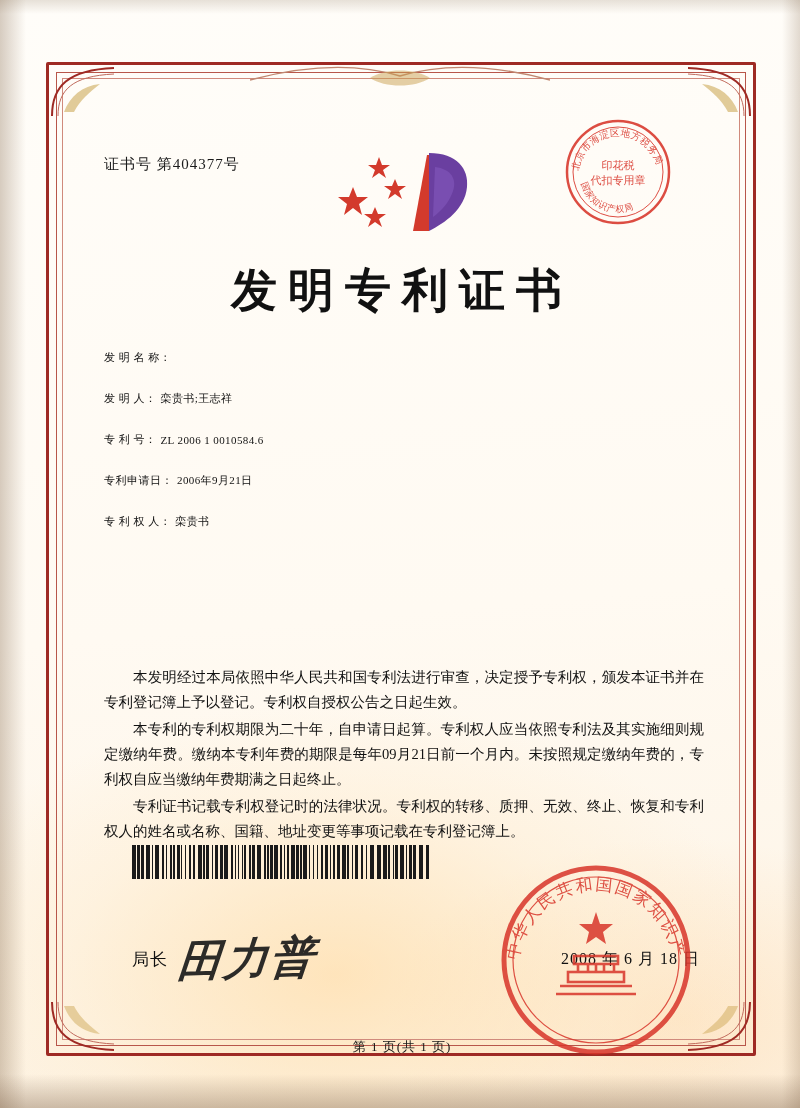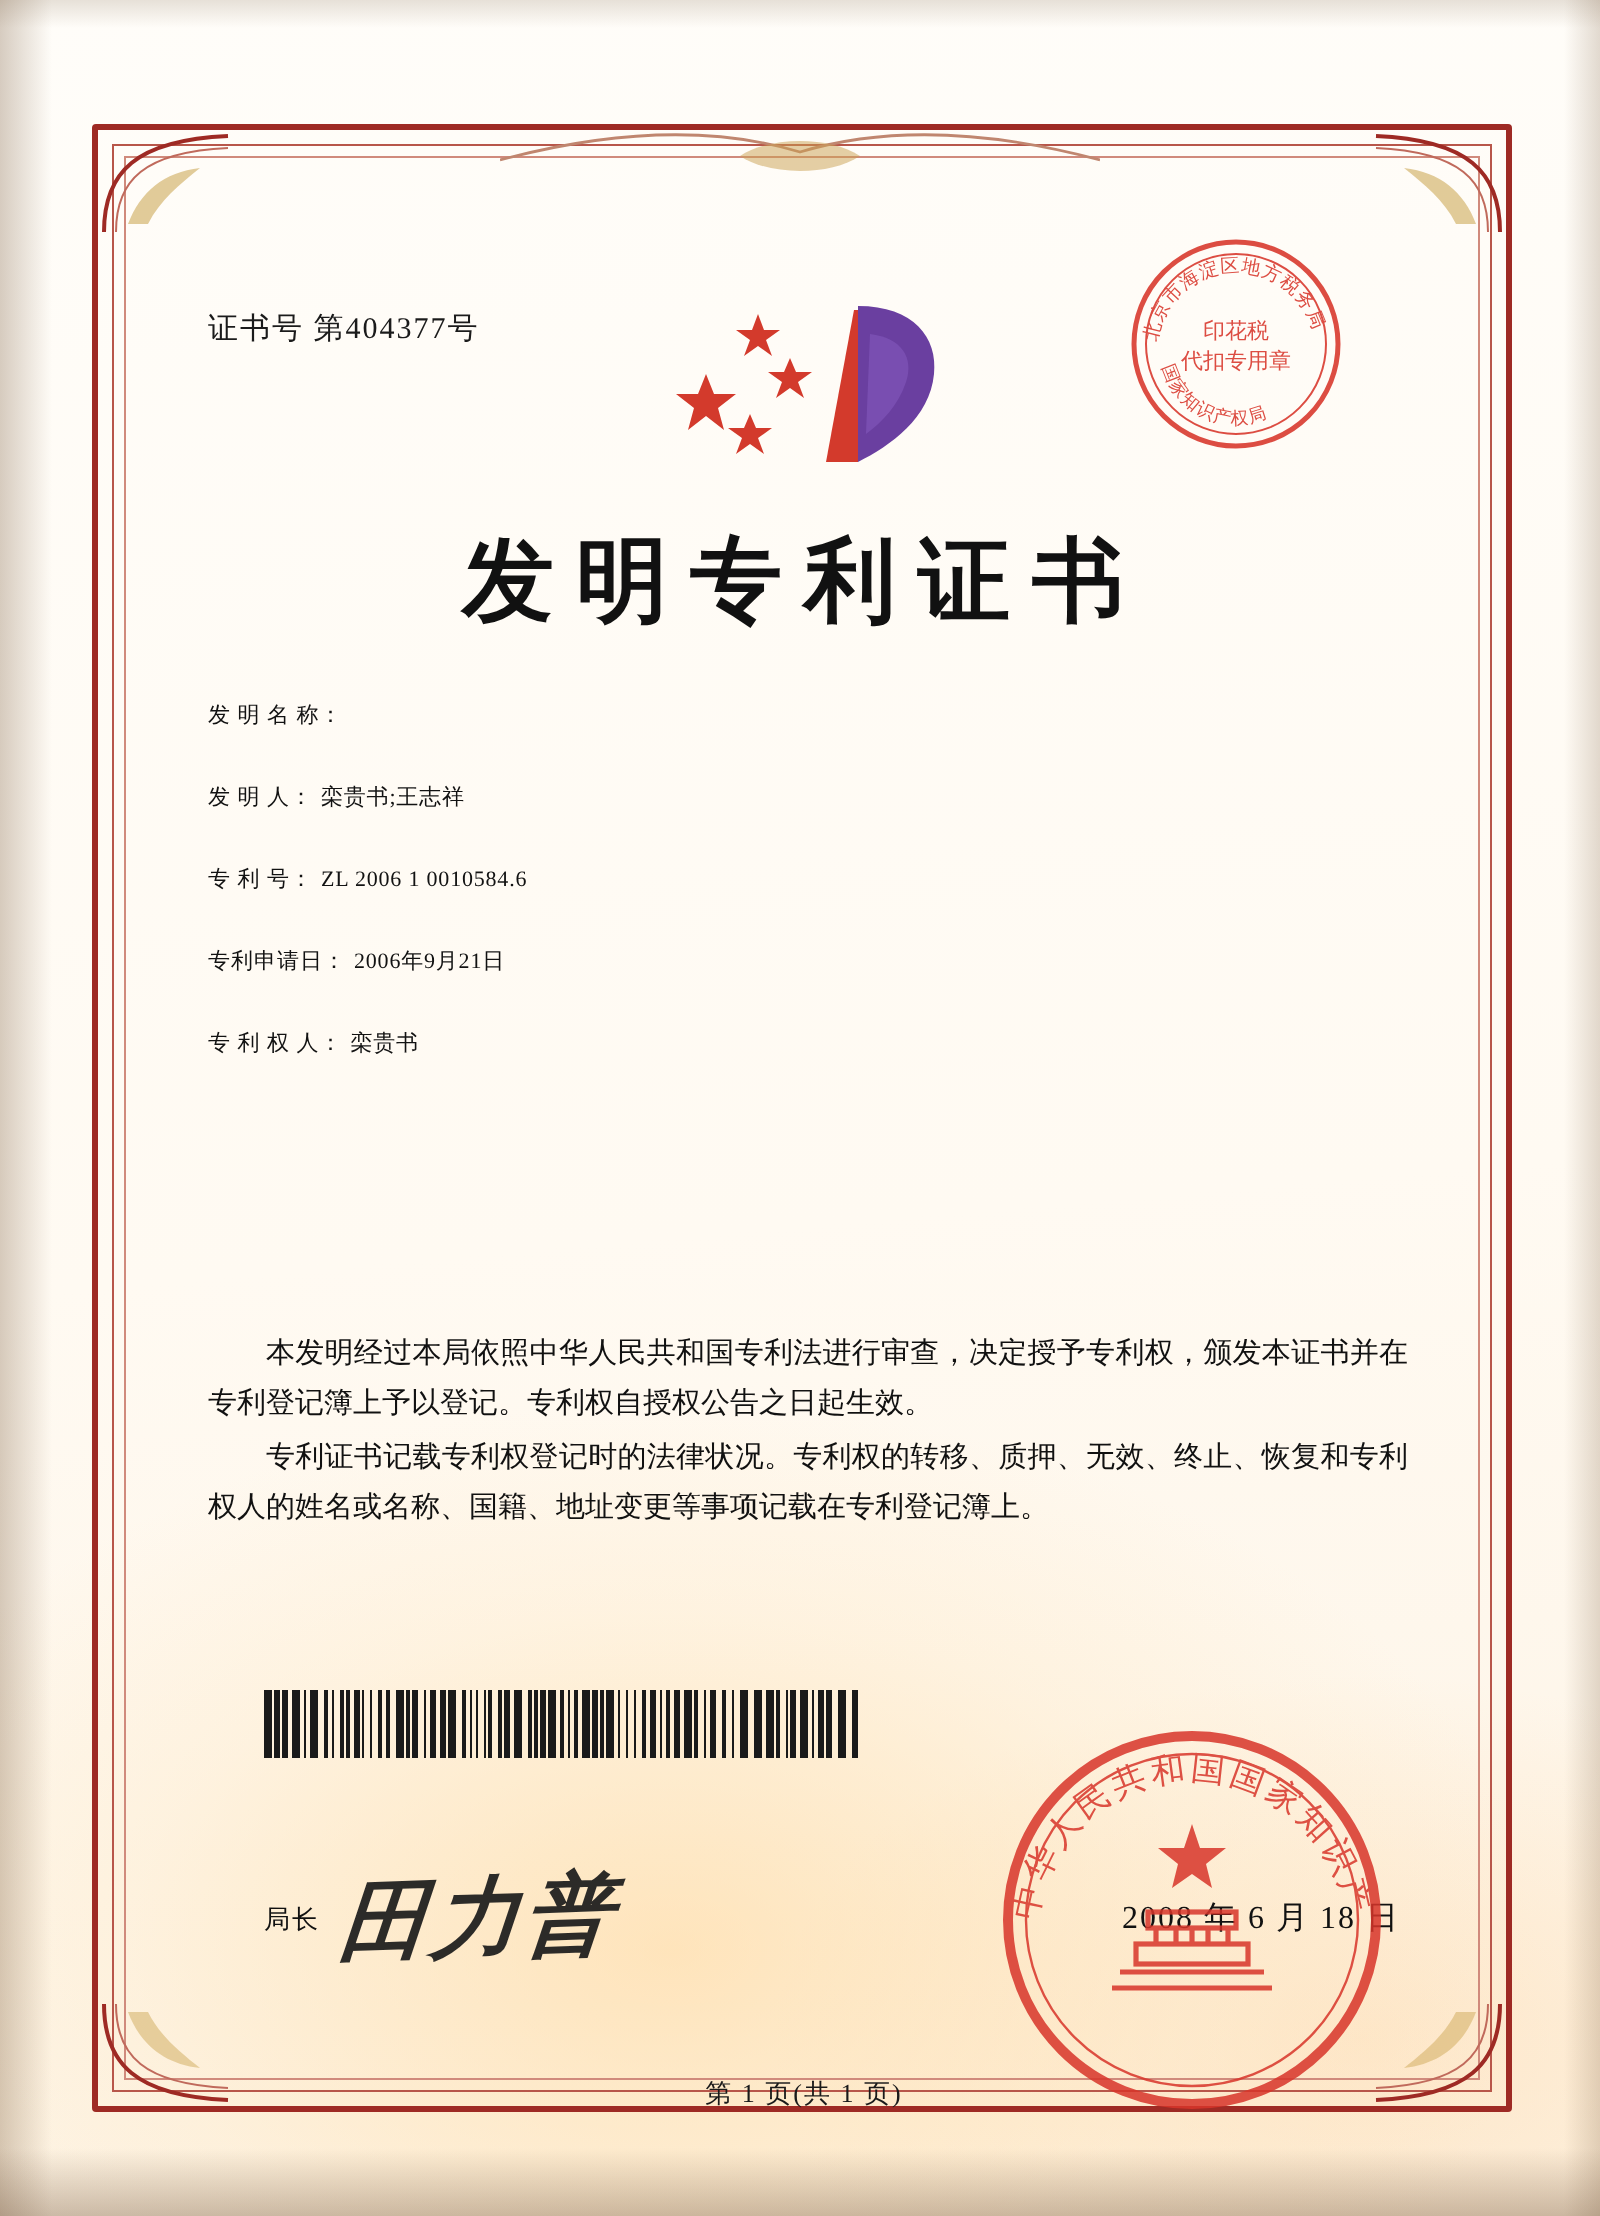--- a/index.html
+++ b/index.html
@@ -191,21 +191,21 @@
 
   
   .sig-row {
     position: absolute;
     left: 36px;
     top: 830px;
     display: flex;
     align-items: center;
   }
   .sig-label {
-    font-size: 13px;
+    font-size: 17px;
     color: #111;
     letter-spacing: 1px;
     margin-right: 10px;
   }
   .sig-name {
     font-size: 44px;
     color: #1b1b1b;
     font-family: "DejaVu Serif", serif;
     font-style: italic;
     font-weight: bold;
@@ -338,20 +338,21 @@
         <span class="value">2006年9月21日</span>
       </div>
       <div class="field">
         <span class="label">专 利 权 人：</span>
         <span class="value">栾贵书</span>
       </div>
     </div>
 
     <div class="paragraphs">
       <p>本发明经过本局依照中华人民共和国专利法进行审查，决定授予专利权，颁发本证书并在专利登记簿上予以登记。专利权自授权公告之日起生效。</p>
+      <p>本专利的专利权期限为二十年，自申请日起算。专利权人应当依照专利法及其实施细则规定缴纳年费。缴纳本专利年费的期限是每年09月21日前一个月内。未按照规定缴纳年费的，专利权自应当缴纳年费期满之日起终止。</p>
       <p>专利证书记载专利权登记时的法律状况。专利权的转移、质押、无效、终止、恢复和专利权人的姓名或名称、国籍、地址变更等事项记载在专利登记簿上。</p>
     </div>
 
     <div class="barcode" id="barcode">
         <i style="width: 4px; margin-right: 1px;"></i>
         <i style="width: 3px; margin-right: 1px;"></i>
         <i style="width: 3px; margin-right: 2px;"></i>
         <i style="width: 4px; margin-right: 2px;"></i>
         <i style="width: 1px; margin-right: 2px;"></i>
         <i style="width: 4px; margin-right: 3px;"></i>

